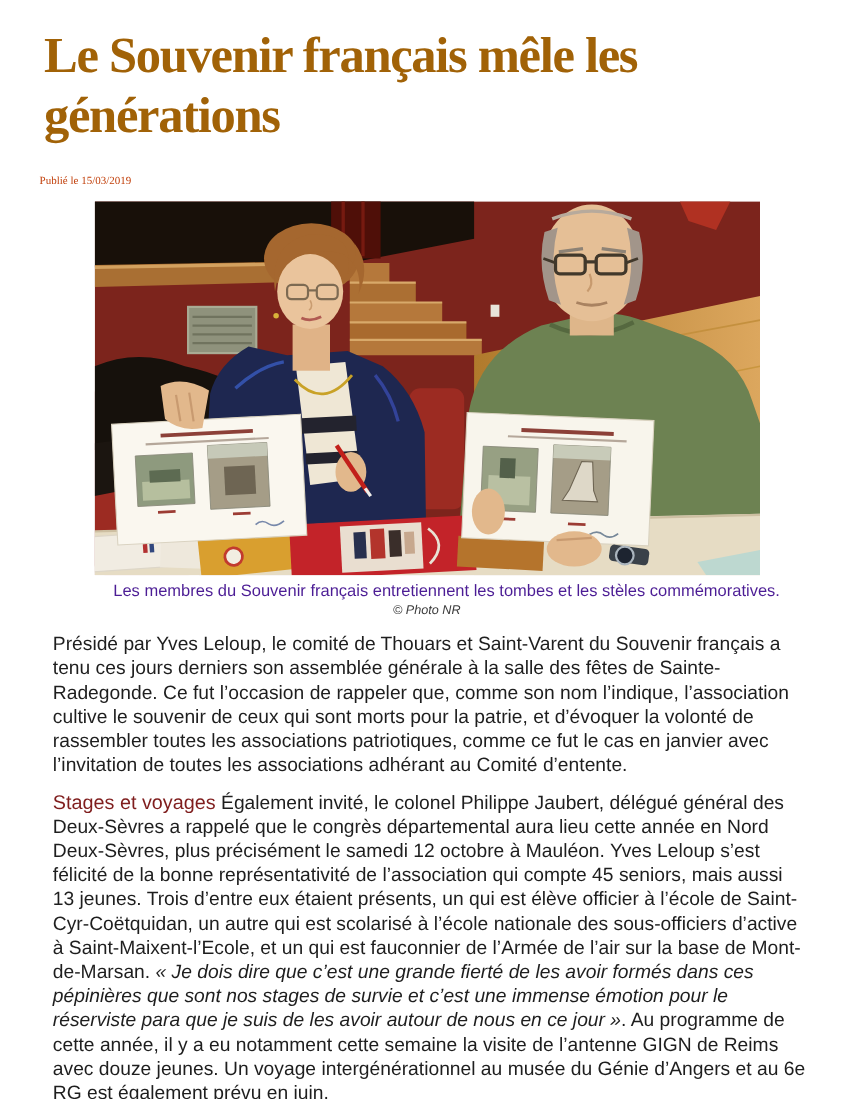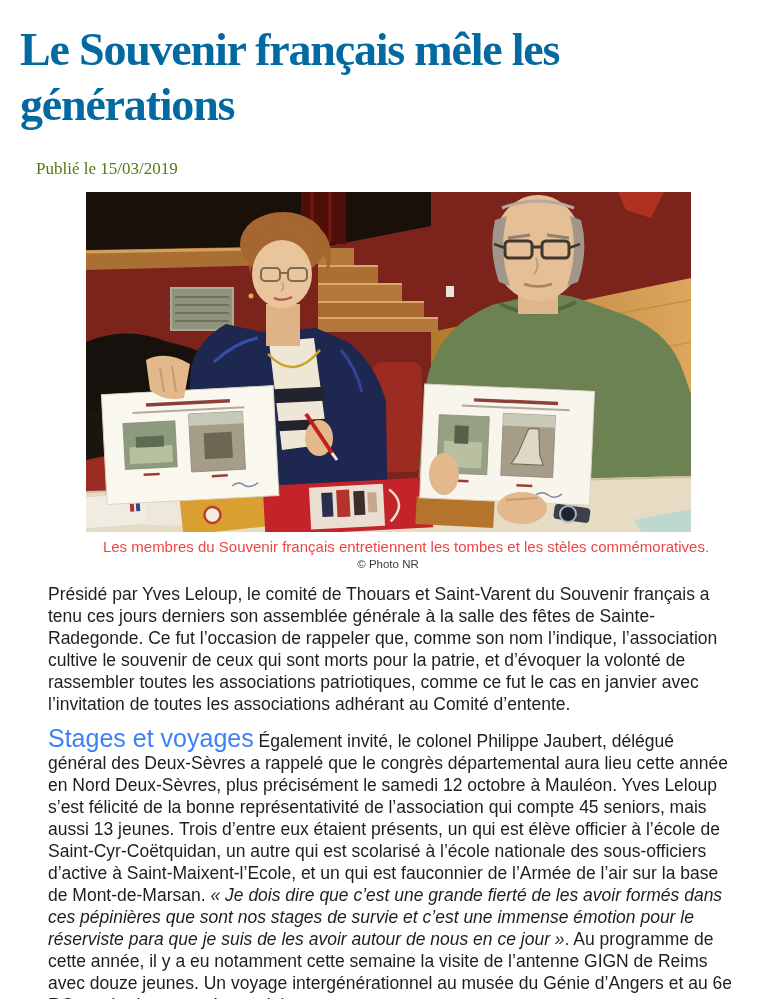--- a/index.html
+++ b/index.html
@@ -3,40 +3,40 @@
 <meta charset="utf-8">
 <style>
   html,body{margin:0;padding:0;}
   body{
     width:776px;height:999px;background:#ffffff;overflow:hidden;
     font-family:"Liberation Sans",sans-serif;color:#1e1e1e;
   }
   .page{width:776px;height:999px;position:relative;}
   h1.headline{
     font-family:"Liberation Serif",serif;font-weight:700;
-    font-size:46px;line-height:55px;letter-spacing:-1.2px;color:#0369a1;
-    margin:22px 36px 0 20px;max-width:690px;
+    font-size:46px;line-height:55px;letter-spacing:-1.2px;color:#a16207;
+    margin:22px 36px 0 40px;max-width:690px;
   }
   .pub-date{
-    font-family:"Liberation Serif",serif;font-size:17px;color:#4d7c0f;
+    font-family:"Liberation Serif",serif;font-size:10px;color:#c2410c;
     margin:27px 36px 0 36px;
   }
   figure.photo-block{margin:13px 0 0 0;padding:0;text-align:center;}
   .photo-frame{width:605px;height:340px;margin:0 auto;overflow:hidden;}
   .photo-frame svg{display:block;}
   figcaption.caption{
-    font-size:15px;line-height:19px;color:#ef4444;margin-top:5px;margin-left:36px;
+    font-size:15px;line-height:19px;color:#4c1d95;margin-top:5px;margin-left:36px;
   }
   .credit{
-    font-size:11.5px;line-height:14px;color:#3c3c3c;margin-top:1px;
+    font-size:11.5px;line-height:14px;color:#3c3c3c;font-style:italic;margin-top:1px;
   }
   .body-text{margin:11px 30px 0 36px;}
   .body-text p{font-size:17.5px;line-height:22px;margin:12px;color:#1e1e1e;}
   .section-heading{
-    font-size:25px;line-height:22px;color:#3b82f6;letter-spacing:0;
+    font-size:18px;line-height:22px;color:#7f1d1d;letter-spacing:0;
   }
   .quote{font-weight:400;font-style:italic;}
 </style>
 </head>
 <body>
 
 <div class="page">
 
   <h1 class="headline">Le Souvenir français mêle les générations</h1>
 

